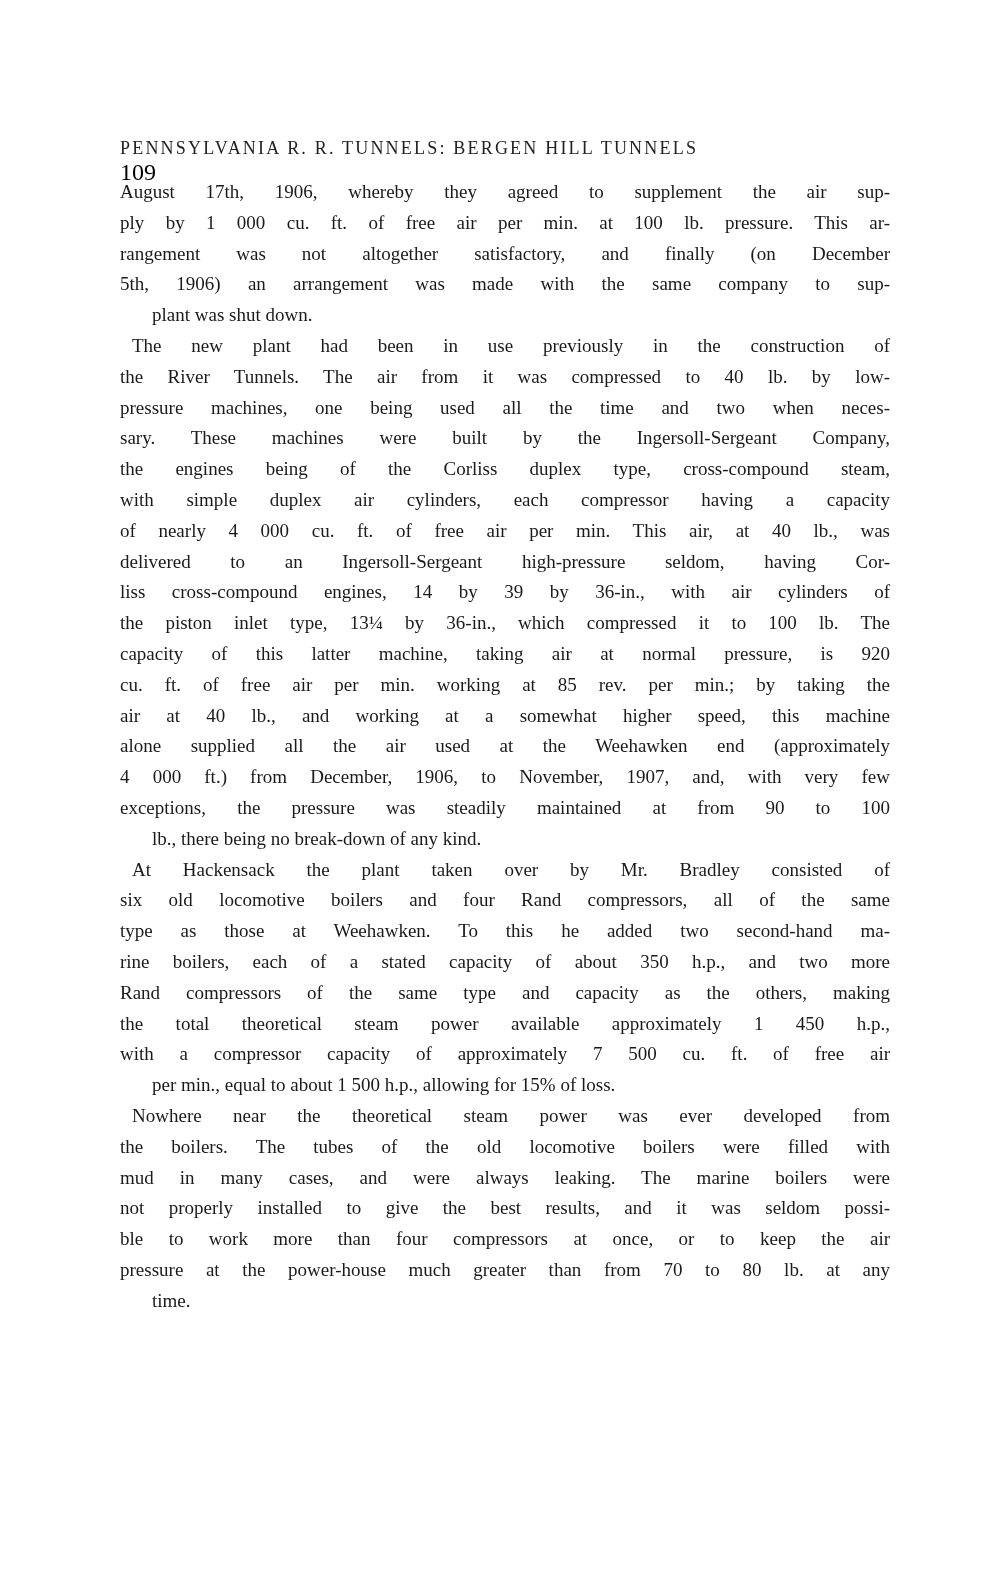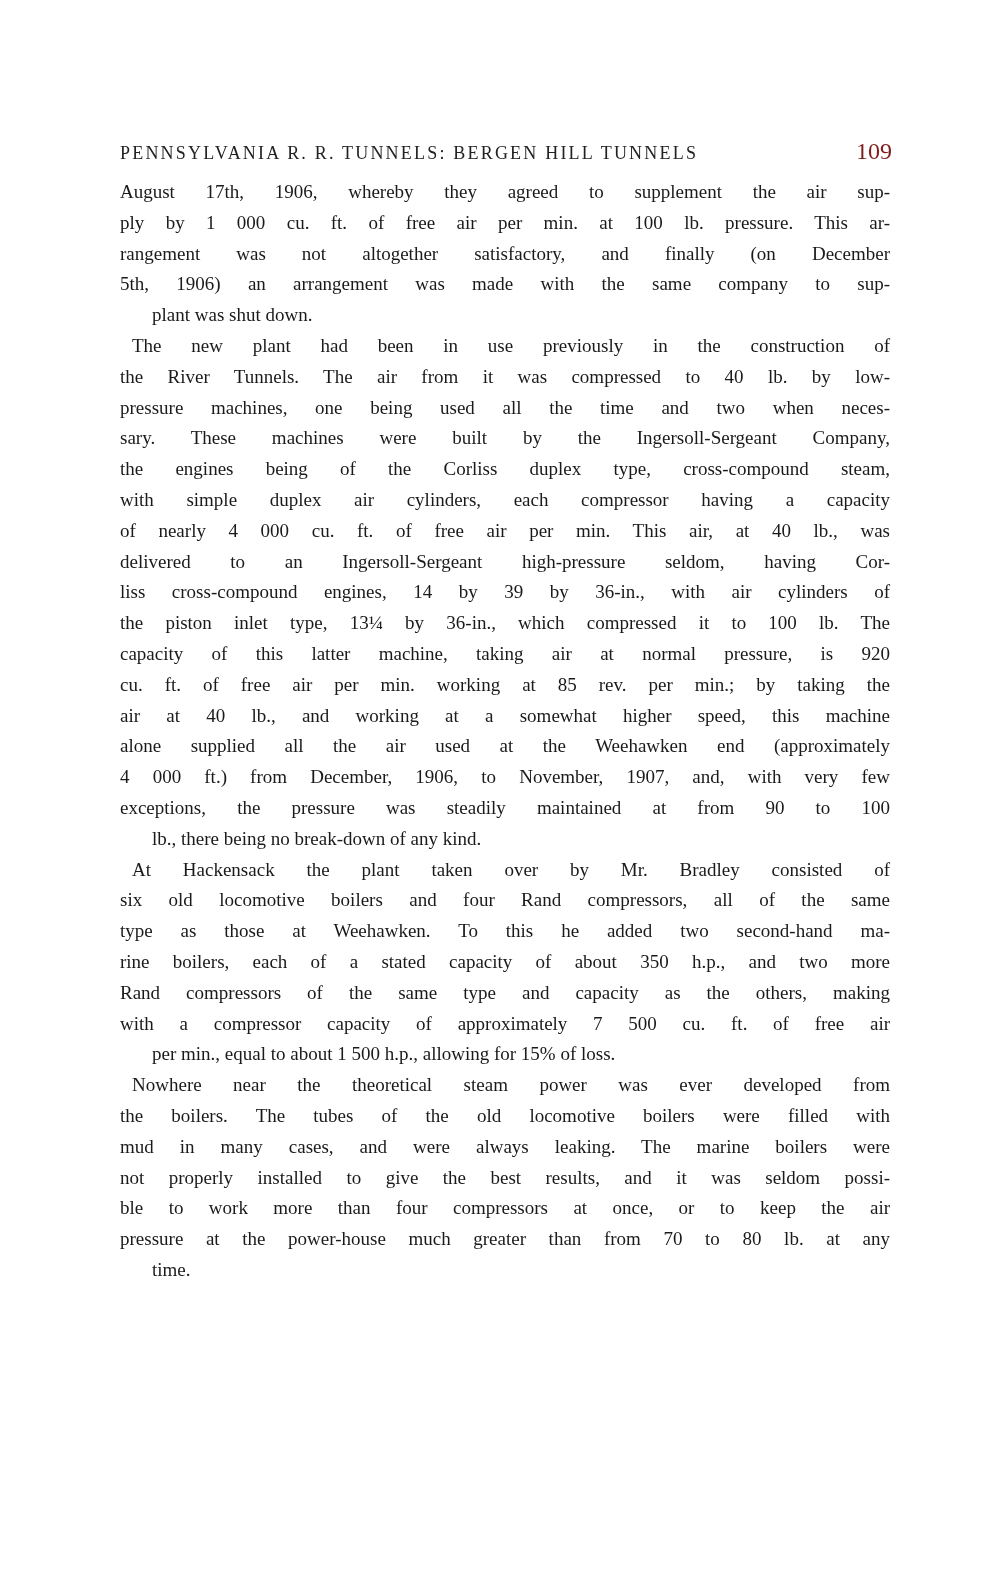--- a/index.html
+++ b/index.html
@@ -4,27 +4,27 @@
   <style>
     html, body { margin: 0; padding: 0; background: #ffffff; }
     body { width: 1000px; height: 1584px; position: relative; overflow: hidden; }
     .page {
       position: absolute; left: 0; top: 0; width: 1000px; height: 1584px;
       font-family: "Liberation Serif", "DejaVu Serif", serif;
       color: #1a1a1a;
     }
     .running-head {
       position: absolute; left: 120px; top: 138px; width: 772px; height: 34px;
-      display: flex; align-items: baseline; justify-content: space-between;
+      display: flex; align-items: baseline; justify-content: space-between; flex-direction: column;
     }
     .running-head .title {
       font-size: 18px; letter-spacing: 2.2px; color: #222;
     }
     .running-head .folio {
-      font-size: 24px; color: #7f1d1d;
+      font-size: 24px; color: #000000;
     }
     .body {
       position: absolute; left: 120px; top: 177px; width: 770px;
     }
     .line {
       display: block; height: 30.8px; line-height: 30.8px;
       font-size: 19px; white-space: nowrap;
       text-align: justify; text-align-last: justify;
     }
     .line.last { text-align-last: left; margin-left: 32px; }
@@ -69,20 +69,21 @@
       <span class="line">exceptions, the pressure was steadily maintained at from 90 to 100</span>
       <span class="line last">lb., there being no break-down of any kind.</span>
     </div>
 
     <div>
       <span class="line indent">At Hackensack the plant taken over by Mr. Bradley consisted of</span>
       <span class="line">six old locomotive boilers and four Rand compressors, all of the same</span>
       <span class="line">type as those at Weehawken. To this he added two second-hand ma-</span>
       <span class="line">rine boilers, each of a stated capacity of about 350 h.p., and two more</span>
       <span class="line">Rand compressors of the same type and capacity as the others, making</span>
+      <span class="line">the total theoretical steam power available approximately 1 450 h.p.,</span>
       <span class="line">with a compressor capacity of approximately 7 500 cu. ft. of free air</span>
       <span class="line last">per min., equal to about 1 500 h.p., allowing for 15% of loss.</span>
     </div>
 
     <div>
       <span class="line indent">Nowhere near the theoretical steam power was ever developed from</span>
       <span class="line">the boilers. The tubes of the old locomotive boilers were filled with</span>
       <span class="line">mud in many cases, and were always leaking. The marine boilers were</span>
       <span class="line">not properly installed to give the best results, and it was seldom possi-</span>
       <span class="line">ble to work more than four compressors at once, or to keep the air</span>

